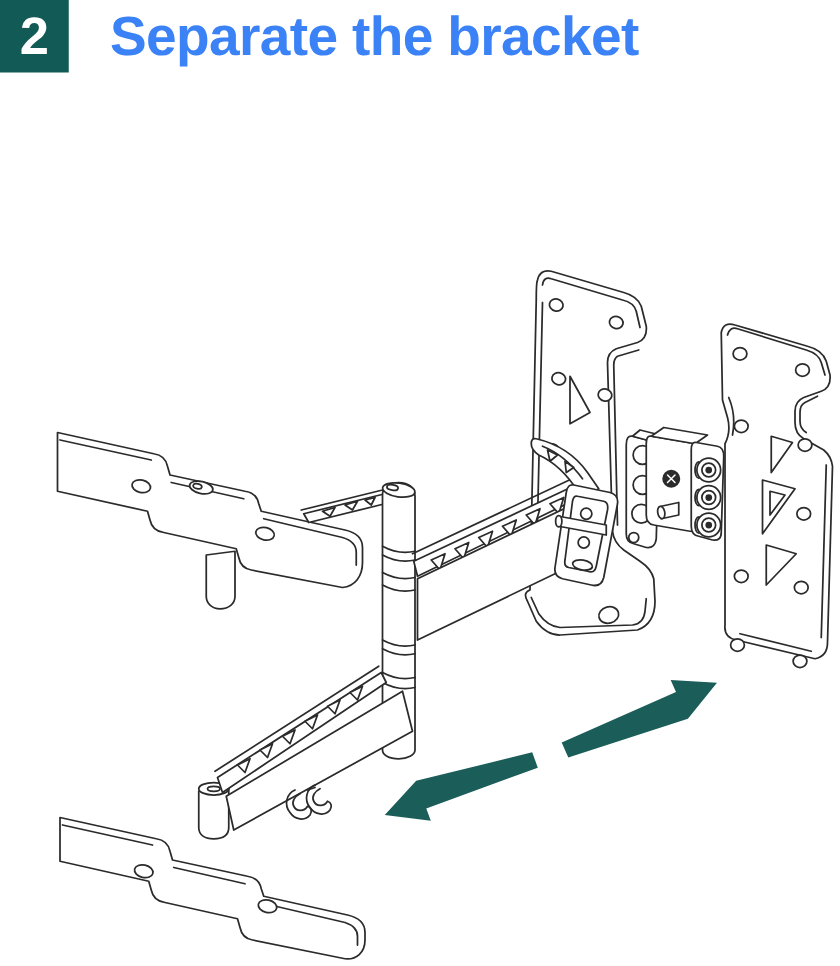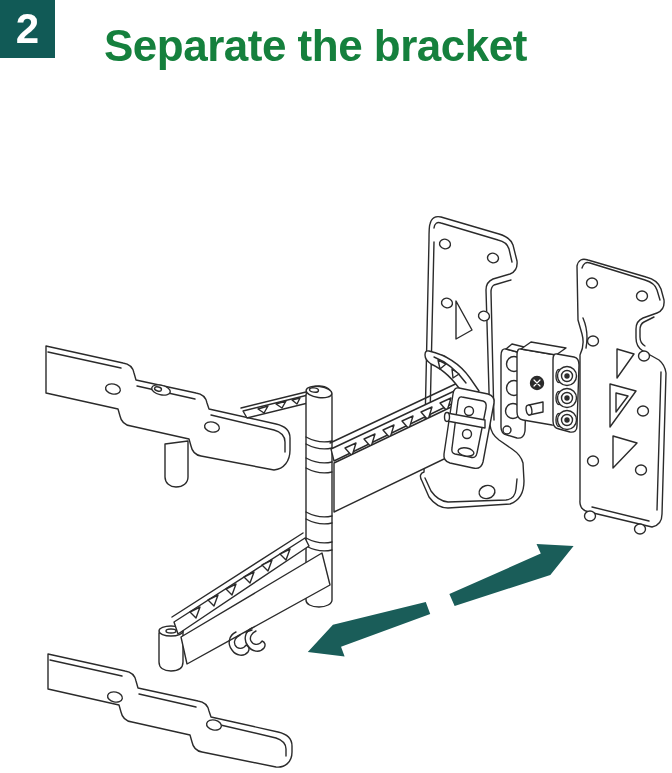--- a/index.html
+++ b/index.html
@@ -7,22 +7,22 @@
     position:relative;width:672px;height:773px;background:#ffffff;
     font-family:"Liberation Sans",sans-serif;overflow:hidden;
   }
   .step-badge{
     position:absolute;left:0;top:0;width:55px;height:58px;
     background:#115a56;color:#ffffff;
     display:flex;align-items:center;justify-content:center;
     font-size:42px;font-weight:bold;
   }
   .page-title{
-    position:absolute;left:88px;top:0;height:58px;line-height:60px;margin:16px;
-    font-size:44px;font-weight:bold;color:#15803d;letter-spacing:-0.5px;
+    position:absolute;left:88px;top:0;height:58px;line-height:60px;margin:0;
+    font-size:44px;font-weight:bold;color:#3b82f6;letter-spacing:-0.5px;
     white-space:nowrap;
   }
   svg.figure{position:absolute;left:0;top:0;display:block;}
 </style>
 </head>
 <body>
 
 <div class="page">
 
   <div class="step-badge">

